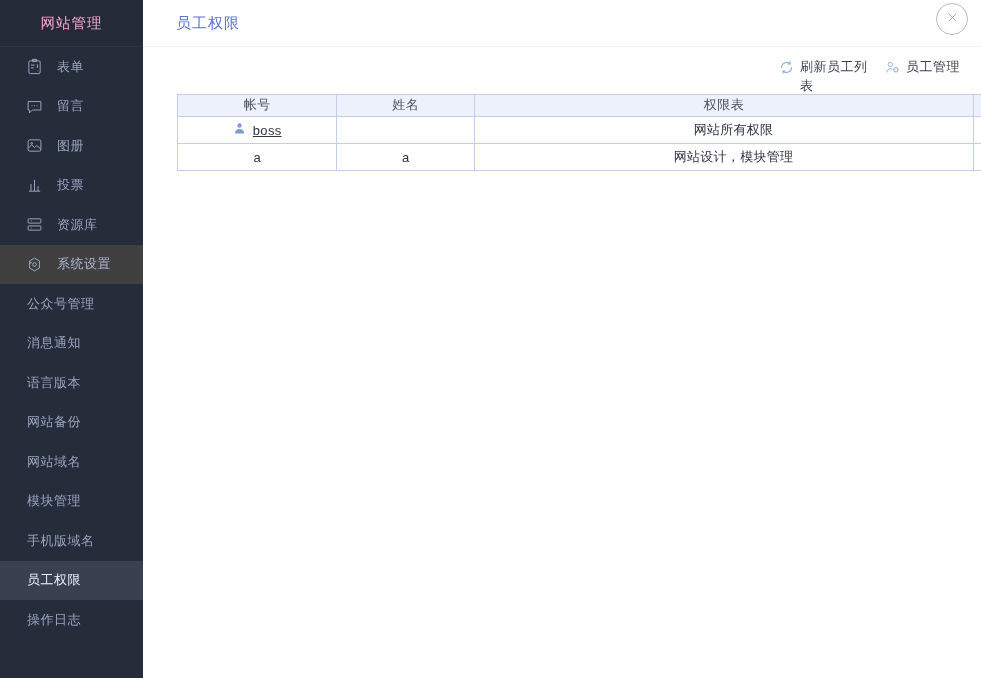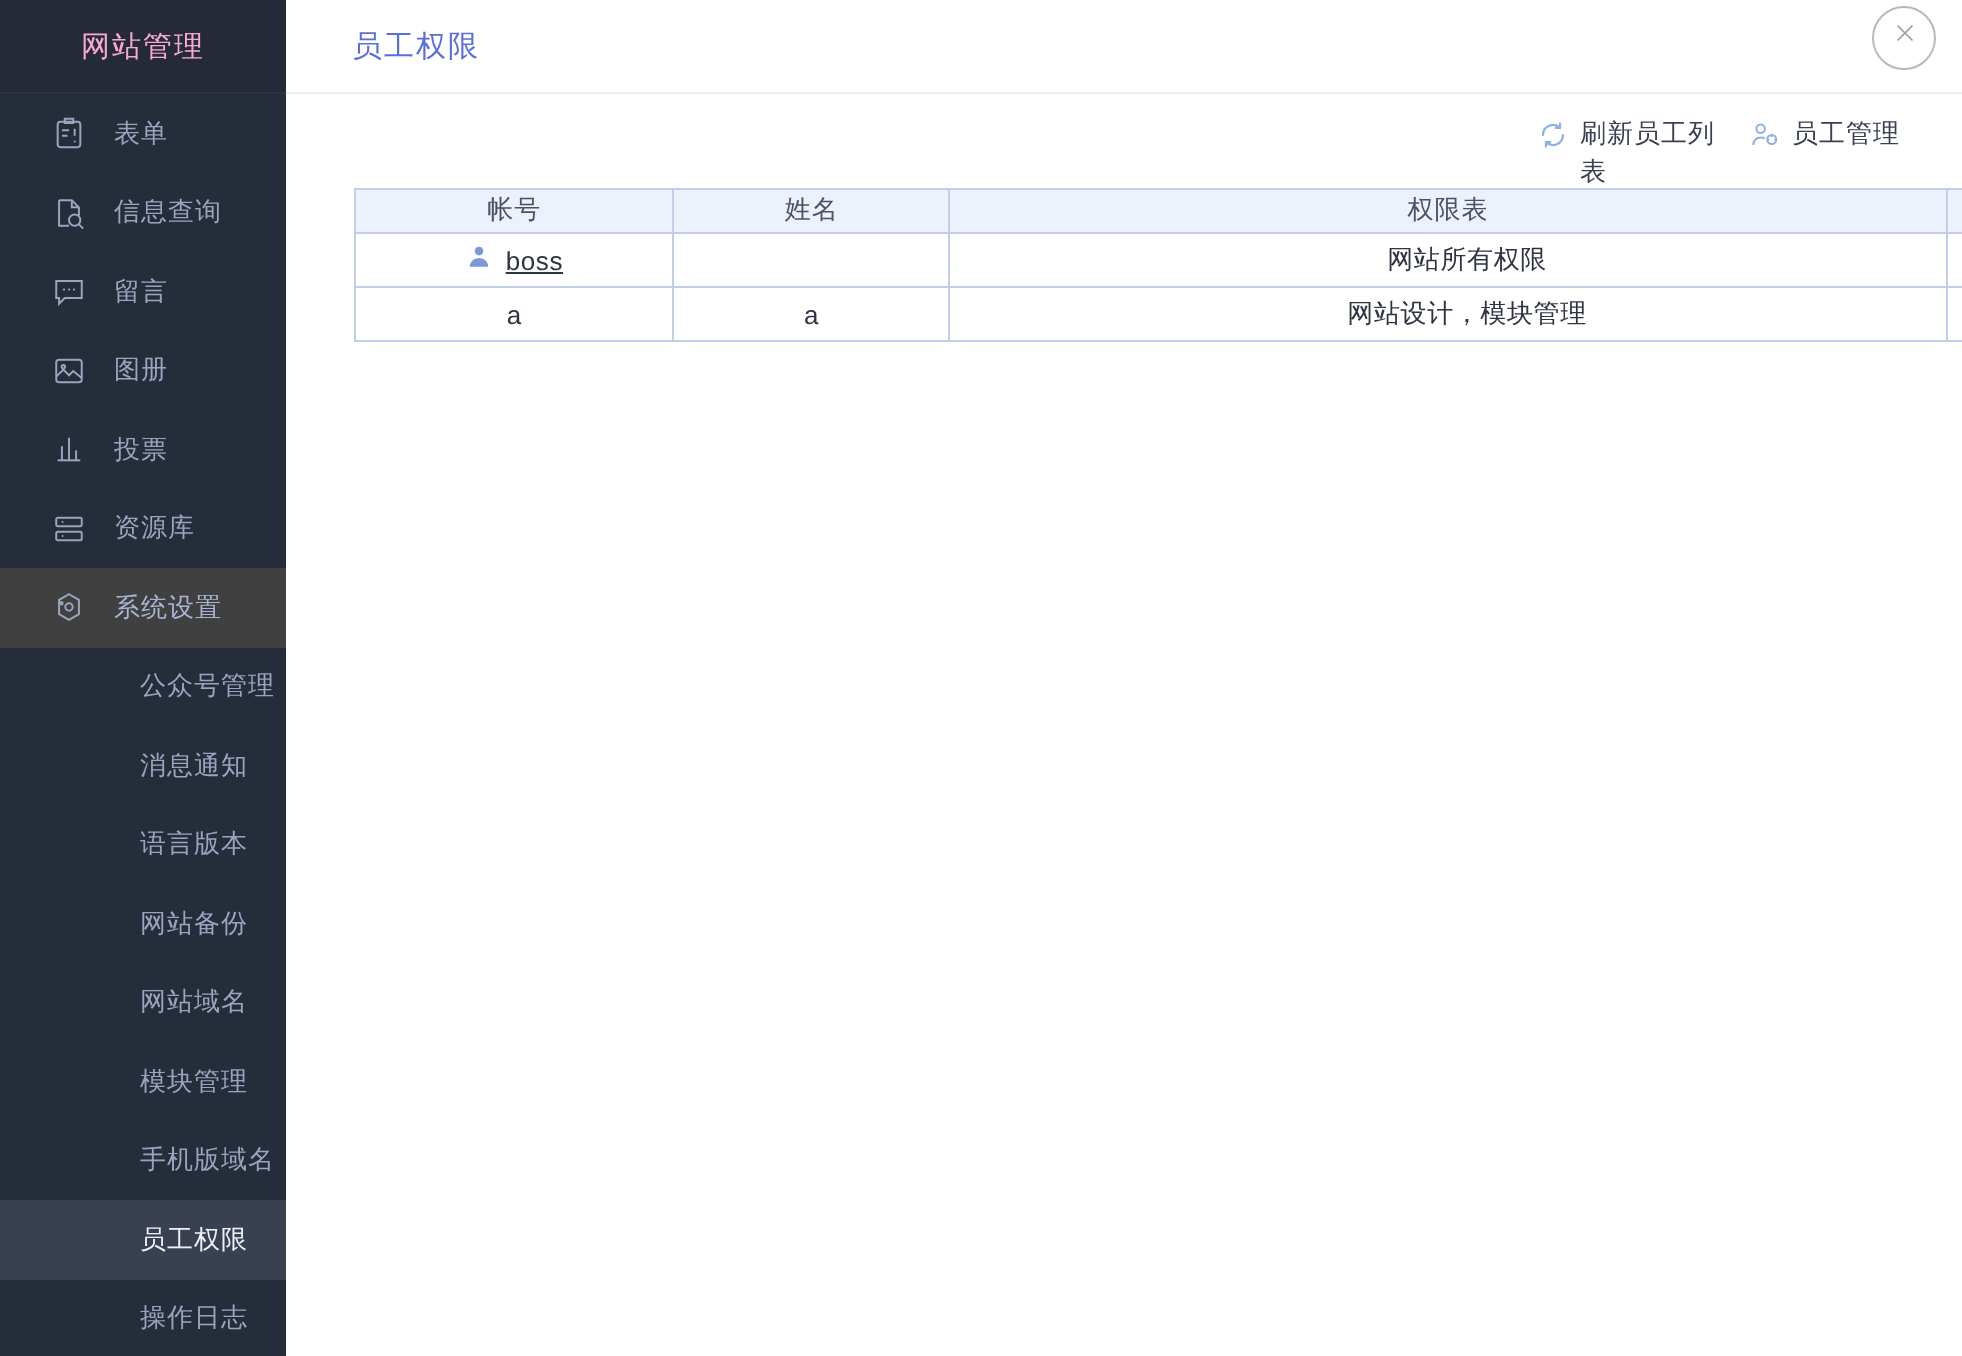--- a/index.html
+++ b/index.html
@@ -37,21 +37,21 @@
     cursor:pointer;
     user-select:none;
   }
   .nav-item .ico {
     width:28px; height:20px;
     display:flex; align-items:center; justify-content:center;
     flex:0 0 28px;
     color:#9aa4bf;
   }
   .nav-item .lbl { margin-left:9px; letter-spacing:0.5px; }
-  .nav-item.sub { padding-left:70px; }
+  .nav-item.sub { padding-left:27px; }
   .nav-item.sub .lbl { margin-left:0; }
   .nav-item.active-parent { background:#404040; color:#a9b4d2;font-family:Liberation Serif, serif; }
   .nav-item.active {
     background:#39404f;
     color:#e8ecfa;
   }
   .nav-item.active .lbl { color:#edf0fb; }
 
   svg.icn { width:17px; height:17px; stroke:currentColor; fill:none; stroke-width:1.4; }
 
@@ -90,21 +90,21 @@
   
   .toolbar {
     position:absolute;
     left:0; top:47px;
     width:838px;
     height:38px;
     display:flex;
     justify-content:flex-end;
     align-items:flex-start;
     padding-top:10px;
-    padding-right:16px;
+    padding-right:6px;
     pointer-events:none;
   }
   .tool-btn {
     display:flex;
     align-items:flex-start;
     color:#3a3f51;
     font-size:13px;
     cursor:pointer;
     pointer-events:auto;
     width:92px;
@@ -182,32 +182,20 @@
             <rect x="4" y="4" width="16" height="18" rx="2"></rect>
             <path d="M9 2h6v3H9z"></path>
             <path d="M16 9v5"></path>
             <circle cx="16" cy="18" r="0.7" fill="currentColor" stroke="none"></circle>
             <path d="M7 10h5M7 14h4"></path>
           </svg>
       </span>
       <span class="lbl">表单</span>
     </div>
 
-    <div class="nav-item">
-      <span class="ico">
-        <svg class="icn" viewBox="0 0 24 24">
-            <path d="M5 3h9l5 5v6"></path>
-            <path d="M5 3v18h7"></path>
-            <path d="M14 3v5h5"></path>
-            <circle cx="16" cy="17" r="4"></circle>
-            <path d="M19 20l3 3"></path>
-          </svg>
-      </span>
-      <span class="lbl">信息查询</span>
-    </div>
 
     <div class="nav-item">
       <span class="ico">
         <svg class="icn" viewBox="0 0 24 24">
             <path d="M3 5h18v12H9l-4 4v-4H3z"></path>
             <circle cx="8.5" cy="11" r="0.8" fill="currentColor" stroke="none"></circle>
             <circle cx="12" cy="11" r="0.8" fill="currentColor" stroke="none"></circle>
             <circle cx="15.5" cy="11" r="0.8" fill="currentColor" stroke="none"></circle>
           </svg>
       </span>

